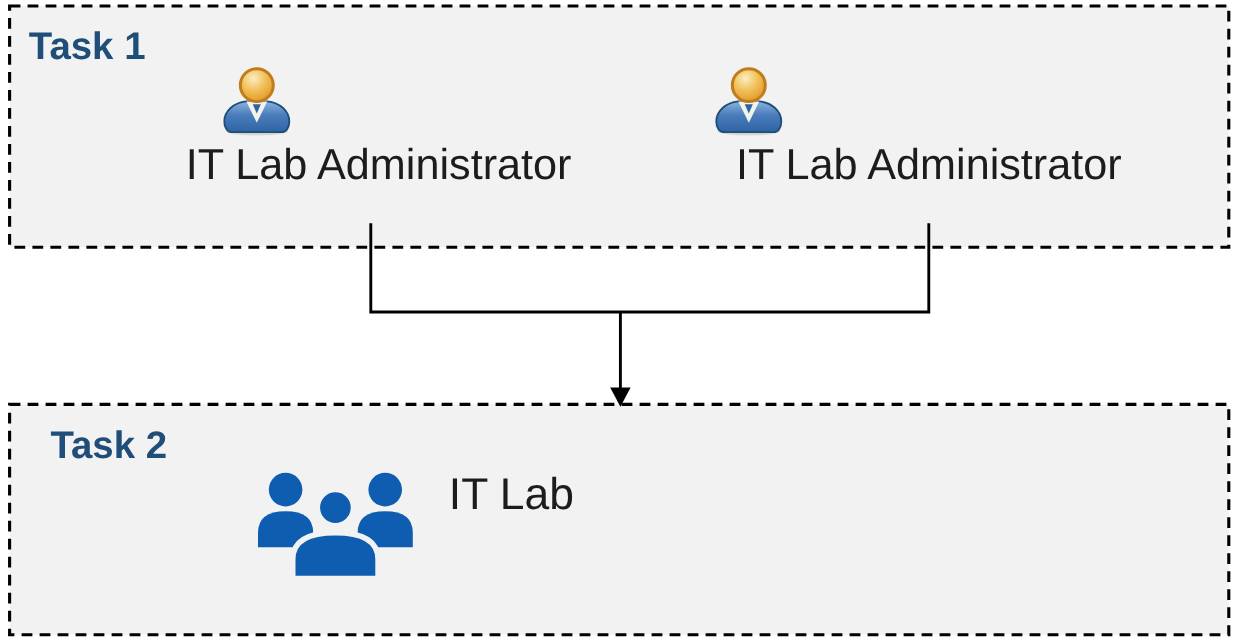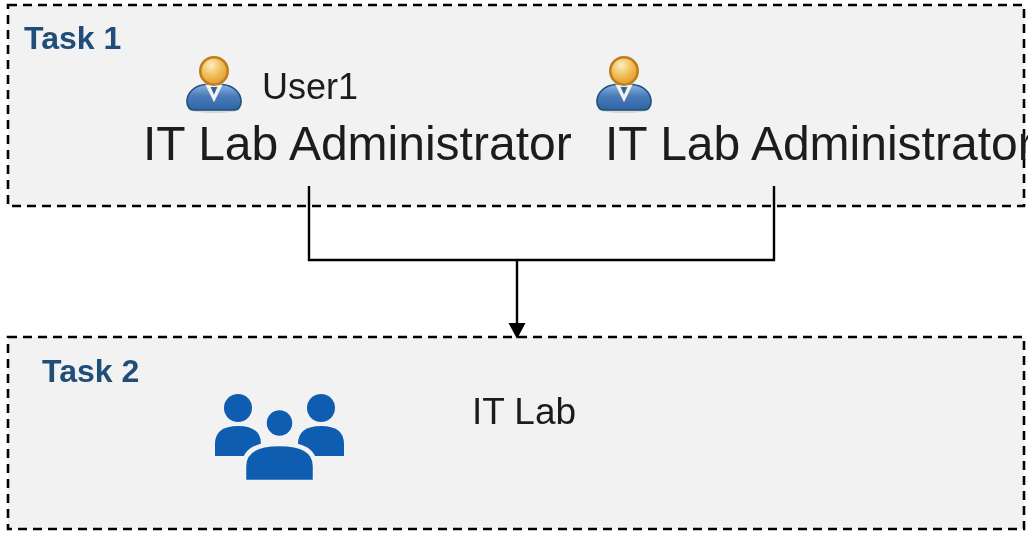--- a/index.html
+++ b/index.html
@@ -26,26 +26,26 @@
   .bg-layer{position:absolute;left:0;top:0;}
   .task-title{
     font-size:32px;font-weight:bold;
     color:var(--title-color);
     white-space:nowrap;
   }
   .person-name{
     font-size:36px;color:var(--text-color);white-space:nowrap;
   }
   .person-role{
-    font-size:48px;color:var(--text-color);
+    font-size:36px;color:var(--text-color);
     text-align:center;white-space:nowrap;
   }
   .group-name{
     font-size:37px;line-height:43px;color:var(--text-color);
-    text-align:center;
+    text-align:left;
   }
 </style>
 </head>
 <body>
 
 <div class="canvas">
 
   <svg class="bg-layer" width="1028" height="534" viewBox="0 0 1028 534">
     <defs>
       <radialGradient id="pg-head" cx="40%" cy="30%" r="78%">
@@ -69,21 +69,20 @@
 
   <div class="abs task-title" style="left:24px;top:20px;">Task 1</div>
 
   <svg class="abs" style="left:183px;top:55px;" width="62" height="58" viewBox="0 0 64 60">
     <ellipse cx="32" cy="56" rx="27" ry="4" fill="rgba(0,0,0,0.12)"></ellipse>
     <path d="M11 57 C6 57 4 52 4 48 C4 39 12 31.5 23 30.5 L41 30.5 C52 31.5 60 39 60 48 C60 52 58 57 53 57 Z" fill="url(#pg-body)" stroke="#1f4e79" stroke-width="1.6"></path>
     <path d="M23 30.5 L32 49 L41 30.5 Z" fill="#f2f3ec"></path>
     <path d="M28.5 33 L32 41 L35.5 33 Z" fill="#2f64a4"></path>
     <circle cx="32" cy="16.5" r="14.2" fill="url(#pg-head)" stroke="#c07c1d" stroke-width="2.6"></circle>
   </svg>
-  <div class="abs person-name" style="left:262px;top:66px;">User1</div>
   <div class="abs person-role" style="left:143px;top:116px;width:345px;">IT Lab Administrator</div>
 
   <svg class="abs" style="left:593px;top:55px;" width="62" height="58" viewBox="0 0 64 60">
     <ellipse cx="32" cy="56" rx="27" ry="4" fill="rgba(0,0,0,0.12)"></ellipse>
     <path d="M11 57 C6 57 4 52 4 48 C4 39 12 31.5 23 30.5 L41 30.5 C52 31.5 60 39 60 48 C60 52 58 57 53 57 Z" fill="url(#pg-body)" stroke="#1f4e79" stroke-width="1.6"></path>
     <path d="M23 30.5 L32 49 L41 30.5 Z" fill="#f2f3ec"></path>
     <path d="M28.5 33 L32 41 L35.5 33 Z" fill="#2f64a4"></path>
     <circle cx="32" cy="16.5" r="14.2" fill="url(#pg-head)" stroke="#c07c1d" stroke-width="2.6"></circle>
   </svg>
   <div class="abs person-role" style="left:605px;top:116px;width:338px;">IT Lab Administrator</div>

